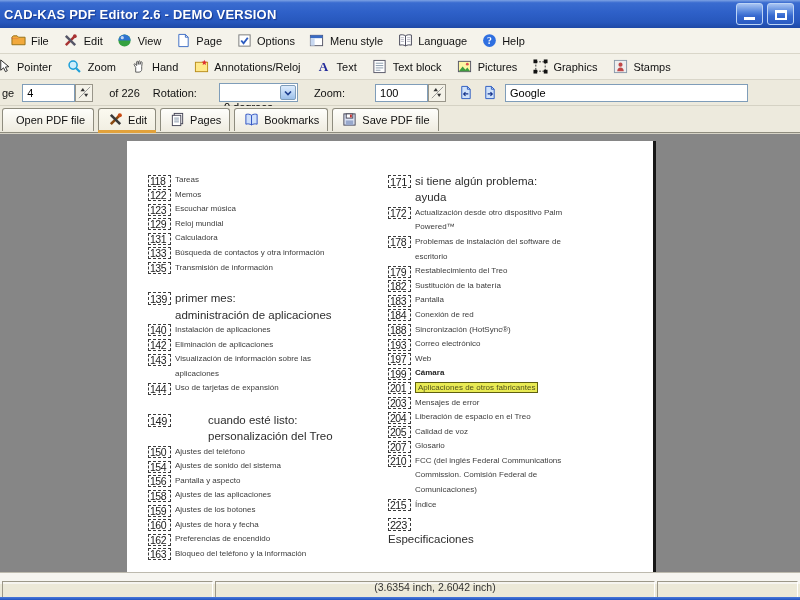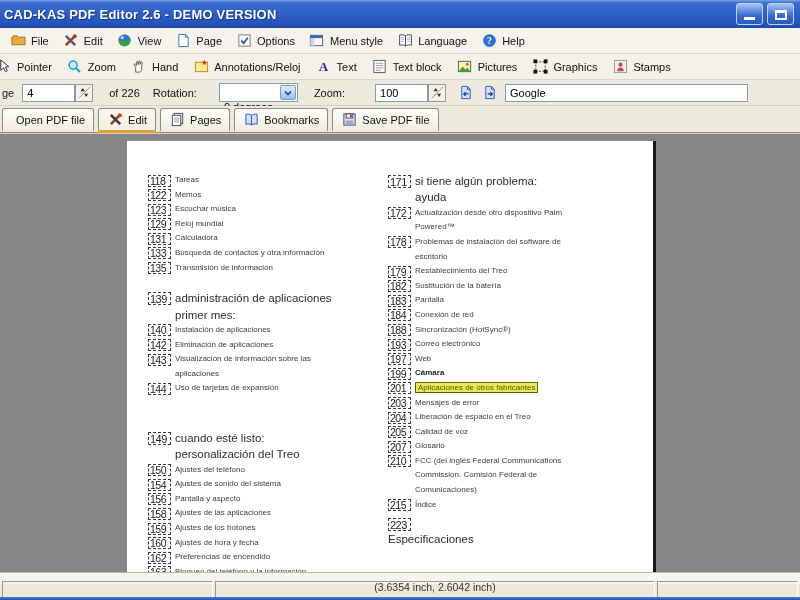--- a/index.html
+++ b/index.html
@@ -422,22 +422,22 @@
           </div>
           <div class="toc-entry">
             <span class="toc-num">135</span>
             <span class="toc-text">
               <span class="toc-line">Transmisión de información</span>
             </span>
           </div>
           <div class="toc-entry heading" style="margin-top: 15px;">
             <span class="toc-num">139</span>
             <span class="toc-text">
+              <span class="toc-line">primer mes:</span>
               <span class="toc-line">administración de aplicaciones</span>
-              <span class="toc-line">primer mes:</span>
             </span>
           </div>
           <div class="toc-entry">
             <span class="toc-num">140</span>
             <span class="toc-text">
               <span class="toc-line">Instalación de aplicaciones</span>
             </span>
           </div>
           <div class="toc-entry">
             <span class="toc-num">142</span>
@@ -451,21 +451,21 @@
               <span class="toc-line">Visualización de información sobre las</span>
               <span class="toc-line">aplicaciones</span>
             </span>
           </div>
           <div class="toc-entry">
             <span class="toc-num">144</span>
             <span class="toc-text">
               <span class="toc-line">Uso de tarjetas de expansión</span>
             </span>
           </div>
-          <div class="toc-entry heading" style="margin-top: 34px;">
+          <div class="toc-entry heading" style="margin-top: 16px; gap: 33px;">
             <span class="toc-num">149</span>
             <span class="toc-text">
               <span class="toc-line">cuando esté listo:</span>
               <span class="toc-line">personalización del Treo</span>
             </span>
           </div>
           <div class="toc-entry">
             <span class="toc-num">150</span>
             <span class="toc-text">
               <span class="toc-line">Ajustes del teléfono</span>

